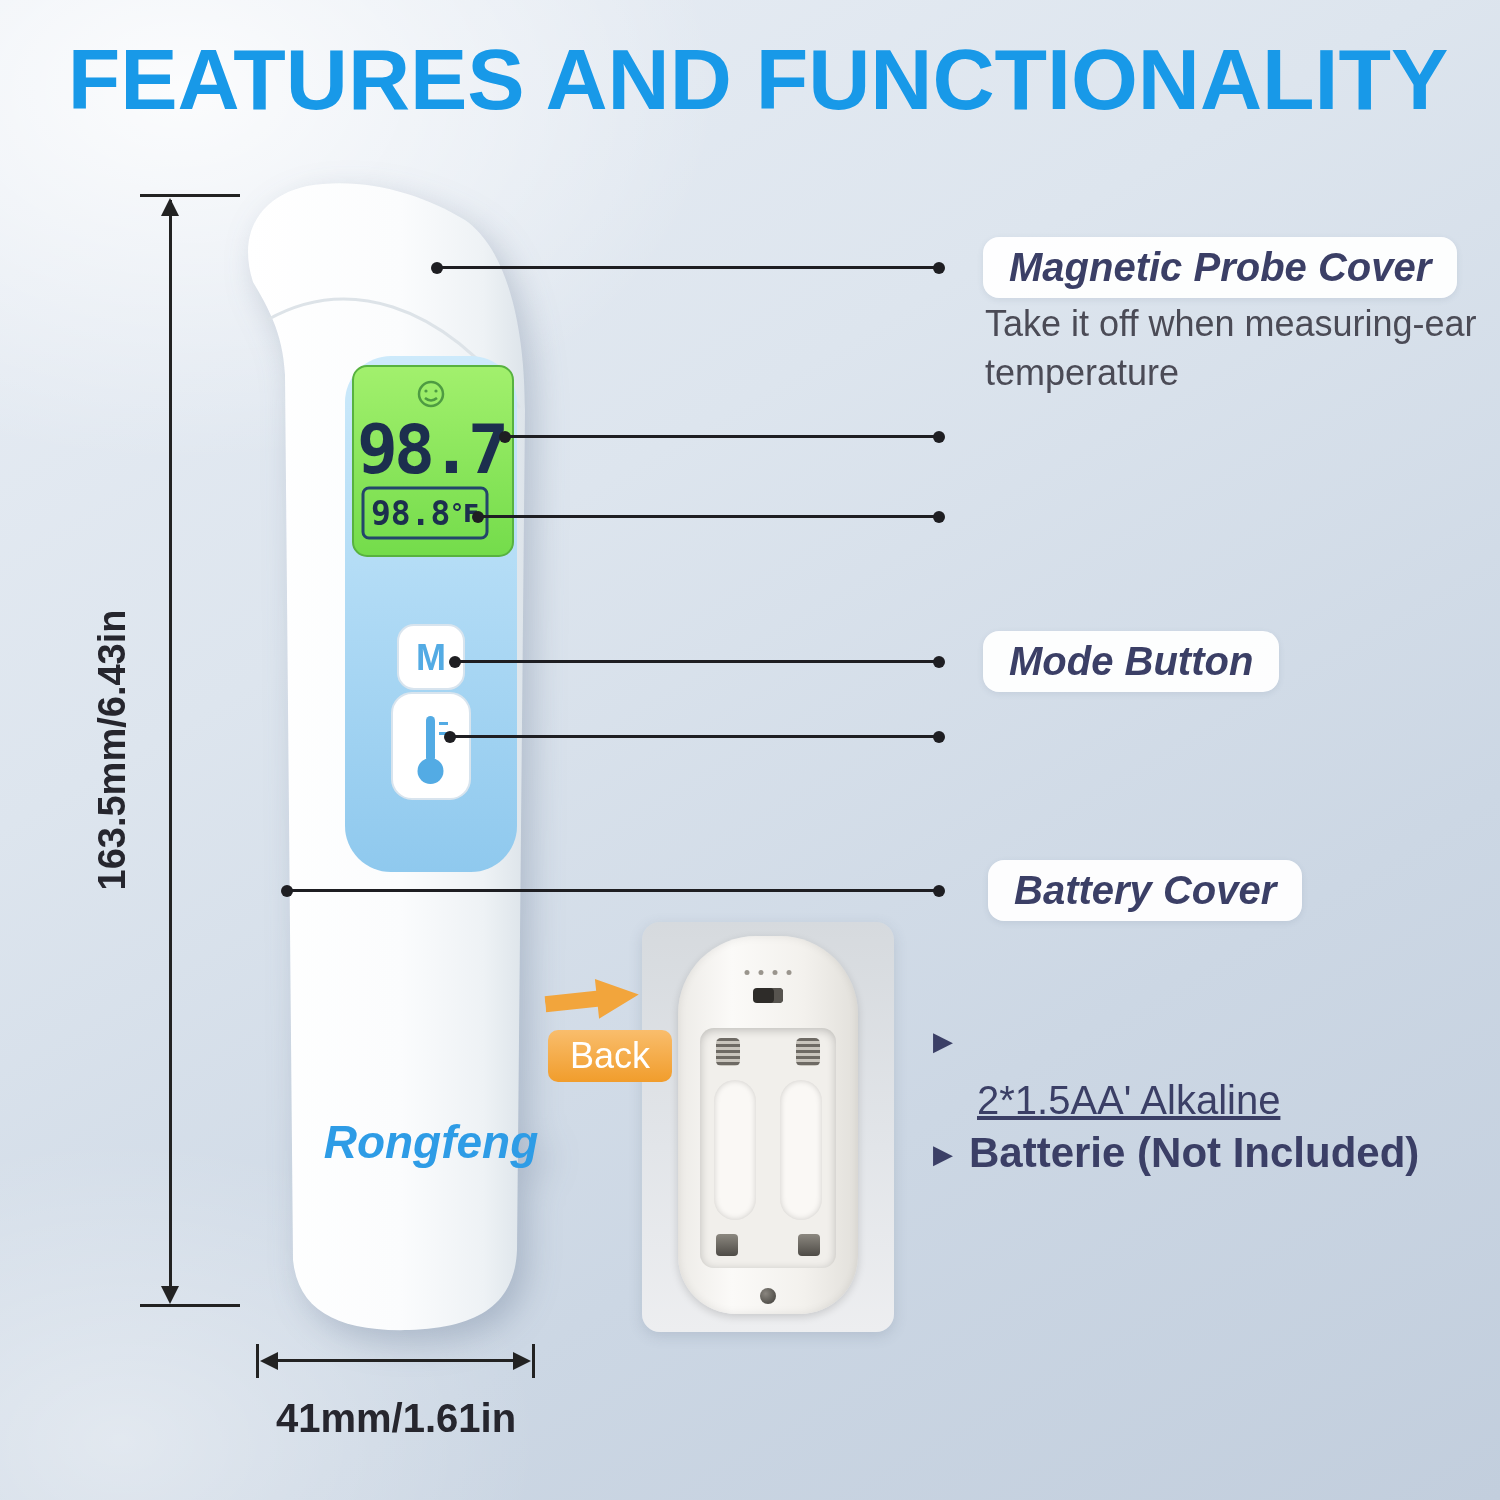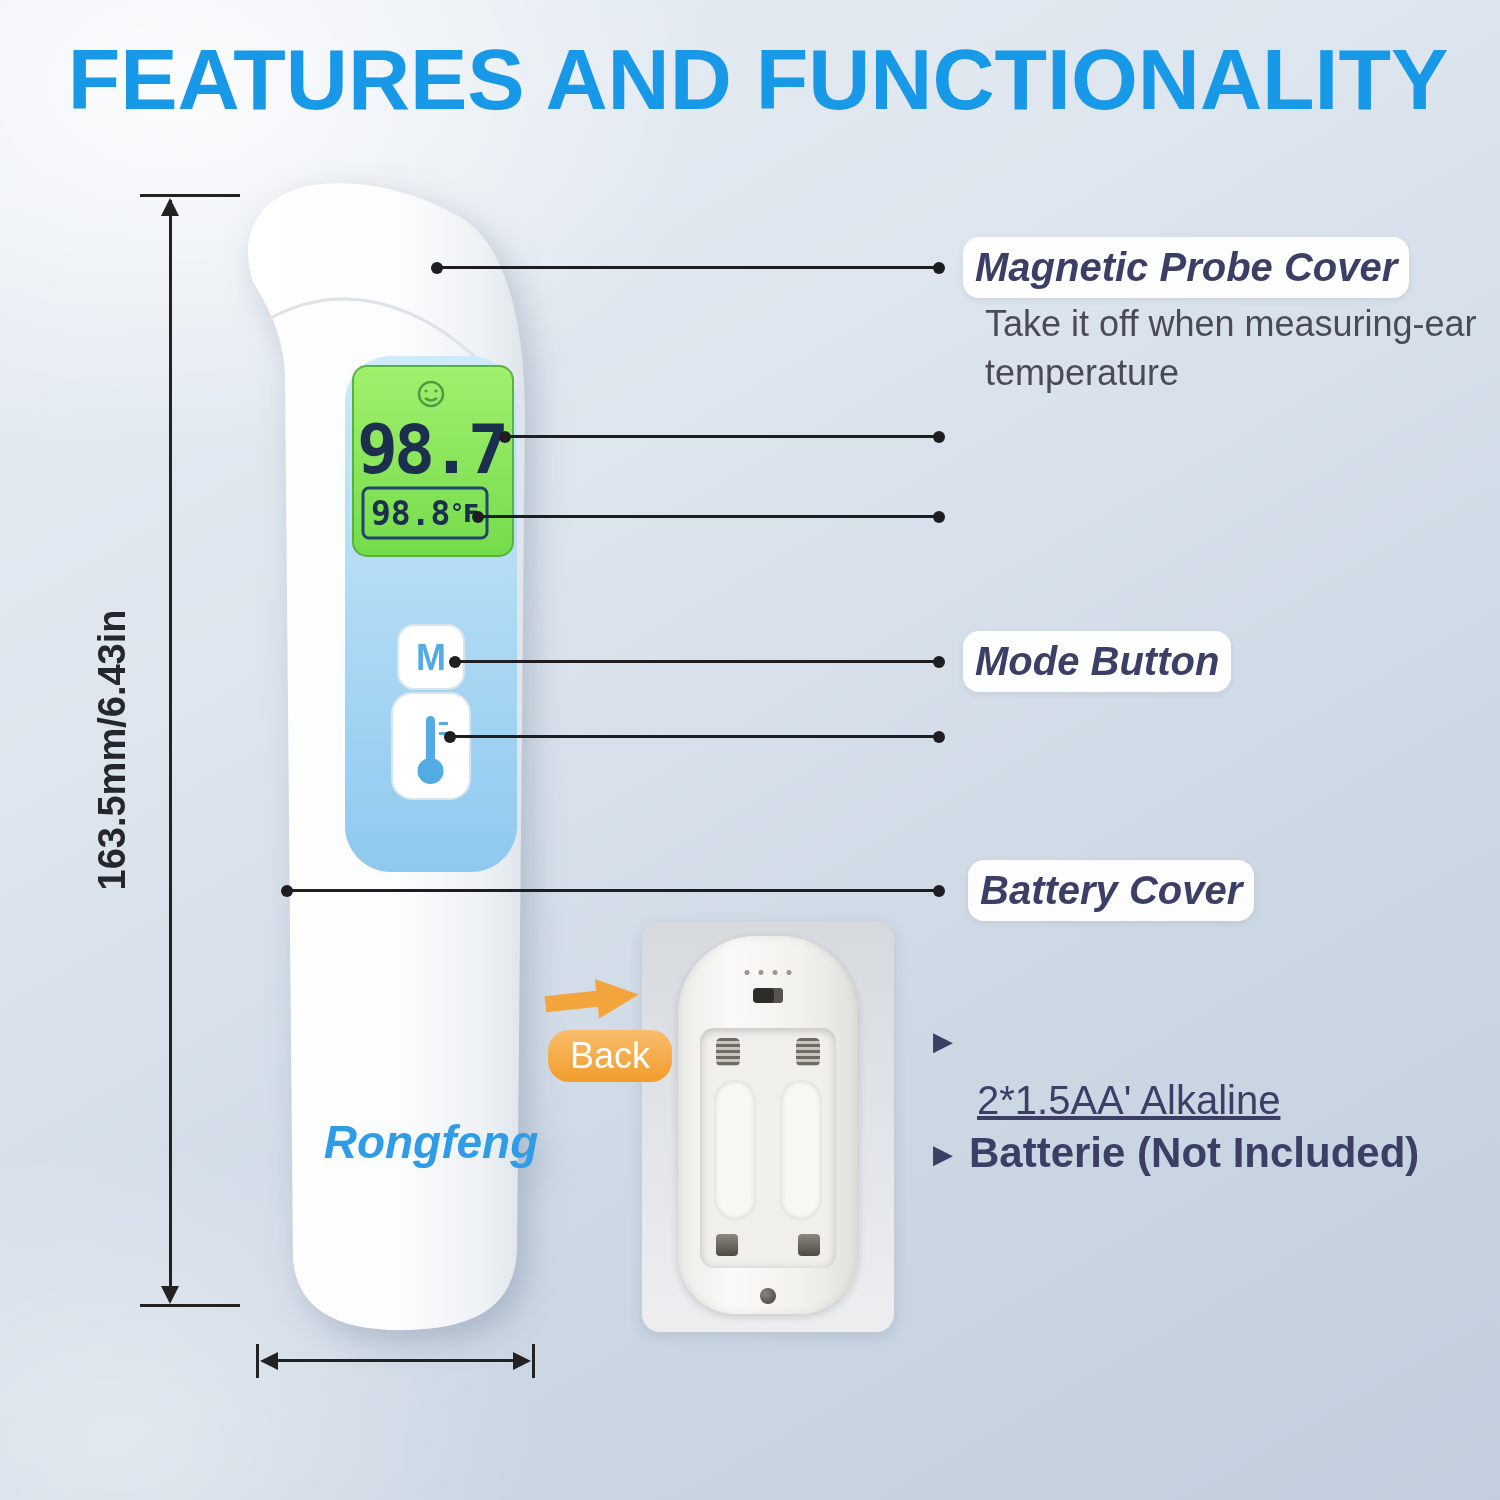--- a/index.html
+++ b/index.html
@@ -13,22 +13,22 @@
   }
   .title{
     position:absolute;left:0;top:30px;width:100%;text-align:center;
     font-size:86px;font-weight:bold;color:#1899e8;letter-spacing:0;margin-left:8px;
   }
   
   .cline{position:absolute;height:3px;background:#1e1e22;z-index:30;}
   .dot{position:absolute;width:12px;height:12px;border-radius:50%;background:#1e1e22;z-index:31;}
   .pill{
     position:absolute;z-index:32;background:rgba(255,255,255,.95);border-radius:16px;
-    padding:8px 12px;font-size:40px;font-weight:bold;font-style:italic;color:#3b3f66;
-    white-space:nowrap;box-shadow:0 2px 6px rgba(60,80,110,.10);
+    padding:8px 26px;font-size:40px;font-weight:bold;font-style:italic;color:#3b3f66;
+    white-space:nowrap;box-shadow:0 2px 6px rgba(60,80,110,.10);margin-left:20px;
   }
   .desc{
     position:absolute;z-index:32;left:985px;top:300px;width:520px;
     font-size:36px;color:#4b4b56;line-height:1.35;
   }
   
   .vline{position:absolute;width:3px;background:#222;z-index:20;}
   .hline{position:absolute;height:3px;background:#222;z-index:20;}
   .arr{position:absolute;width:0;height:0;z-index:20;}
   .arr.up{border-left:9px solid transparent;border-right:9px solid transparent;border-bottom:18px solid #222;}
@@ -41,21 +41,21 @@
   }
   .width-label{
     position:absolute;left:396px;top:1396px;transform:translateX(-50%);
     white-space:nowrap;font-size:40px;font-weight:bold;color:#26262e;z-index:21;
   }
   
   .thermo{position:absolute;left:215px;top:170px;z-index:10;filter:drop-shadow(10px 12px 16px rgba(60,80,110,.25));}
   
   .back-arrow{position:absolute;left:545px;top:975px;z-index:25;transform:rotate(-6deg);}
   .back-pill{
-    position:absolute;left:548px;top:1030px;z-index:25;padding:5px 22px;border-radius:21px;
+    position:absolute;left:548px;top:1030px;z-index:25;padding:5px 22px;border-radius:10px;
     background:linear-gradient(180deg,#f9bd6c,#f19d2c);color:#fff;font-size:36px;
   }
   
   .photo{position:absolute;left:642px;top:922px;width:252px;height:410px;border-radius:18px;z-index:15;
     background:linear-gradient(180deg,#d6dade 0%,#e2e5e9 55%,#edeef0 100%);
     box-shadow:0 4px 14px rgba(80,95,115,.18);}
   .shell{position:absolute;left:50%;top:14px;transform:translateX(-50%);width:180px;height:378px;
     background:linear-gradient(90deg,#edebe7,#fbfaf8 30%,#f3f1ed 70%,#e2e0db);
     border-radius:78px 78px 58px 58px;
     box-shadow:inset 0 0 10px rgba(0,0,0,.08),0 3px 8px rgba(0,0,0,.15);}
@@ -139,20 +139,21 @@
   <div class="vline" style="left:169px;top:200px;height:1100px"></div>
   <div class="arr down" style="left:161px;top:1286px"></div>
   <div class="hline" style="left:140px;top:1304px;width:100px"></div>
   <div class="height-label">163.5mm/6.43in</div>
 
   <div class="vline" style="left:256px;top:1344px;height:34px"></div>
   <div class="vline" style="left:532px;top:1344px;height:34px"></div>
   <div class="arr left" style="left:260px;top:1352px"></div>
   <div class="arr right" style="left:513px;top:1352px"></div>
   <div class="hline" style="left:274px;top:1359px;width:242px"></div>
+  <div class="width-label">41mm/1.61in</div>
 
   <div class="cline" style="left:437px;top:266px;width:502px"></div>
   <span class="dot" style="left:431px;top:262px"></span>
   <span class="dot" style="left:933px;top:262px"></span>
   <div class="pill" style="left:963px;top:237px">Magnetic Probe Cover</div>
   <div class="desc">Take it off when measuring-ear temperature</div>
 
   <div class="cline" style="left:505px;top:435px;width:434px"></div>
   <span class="dot" style="left:499px;top:431px"></span>
   <span class="dot" style="left:933px;top:431px"></span>

